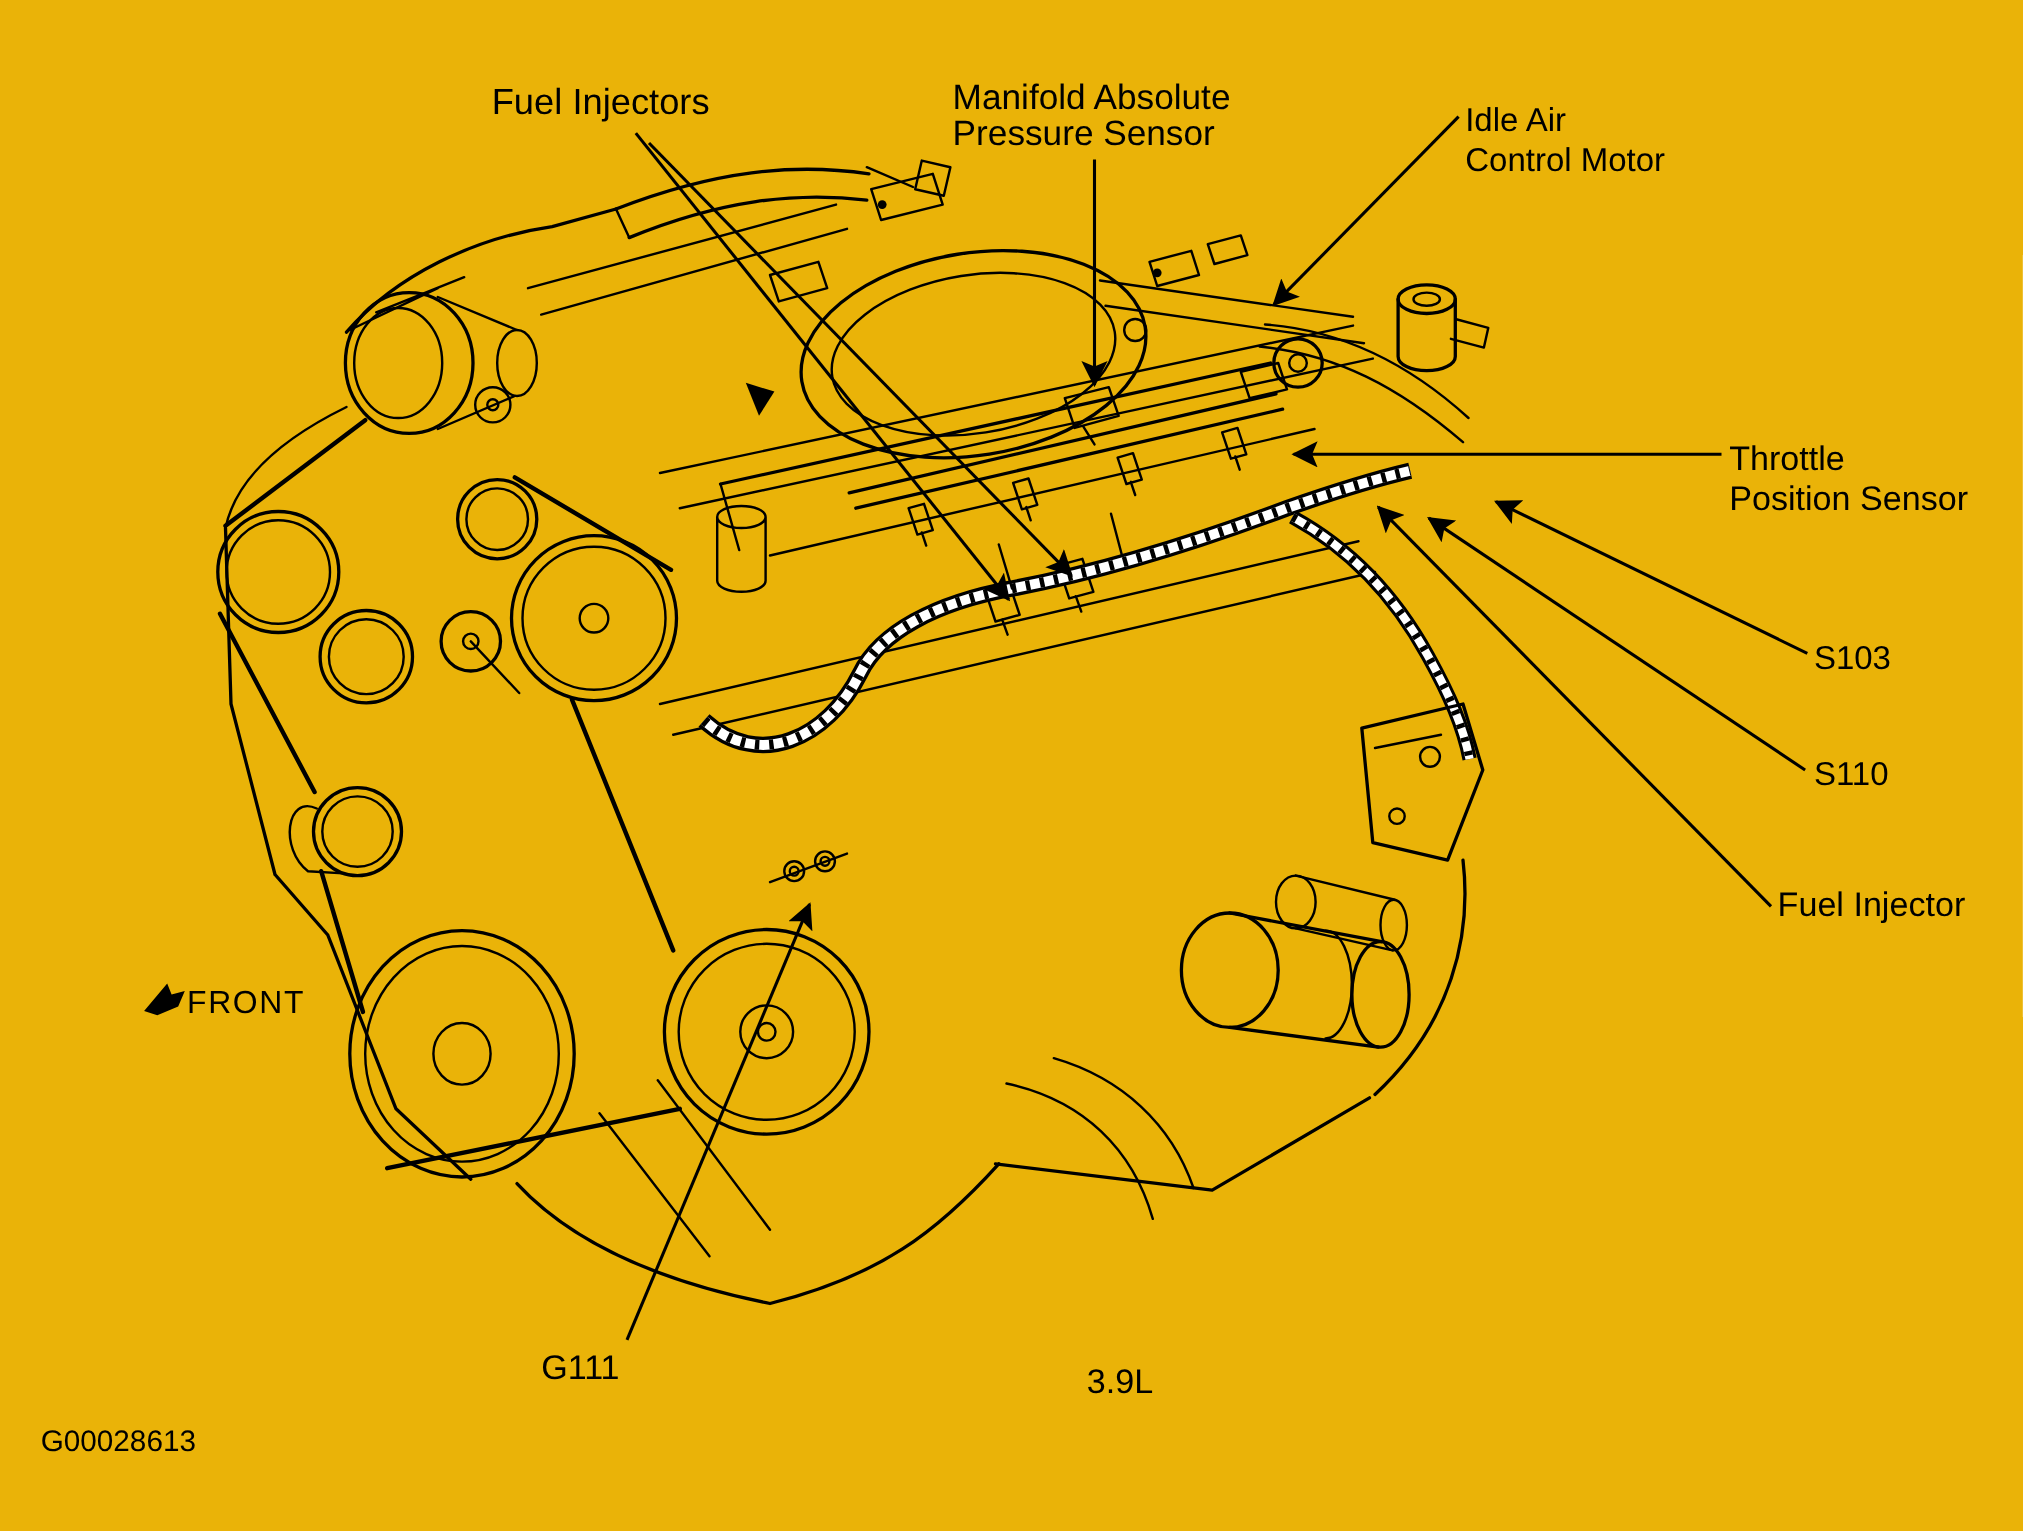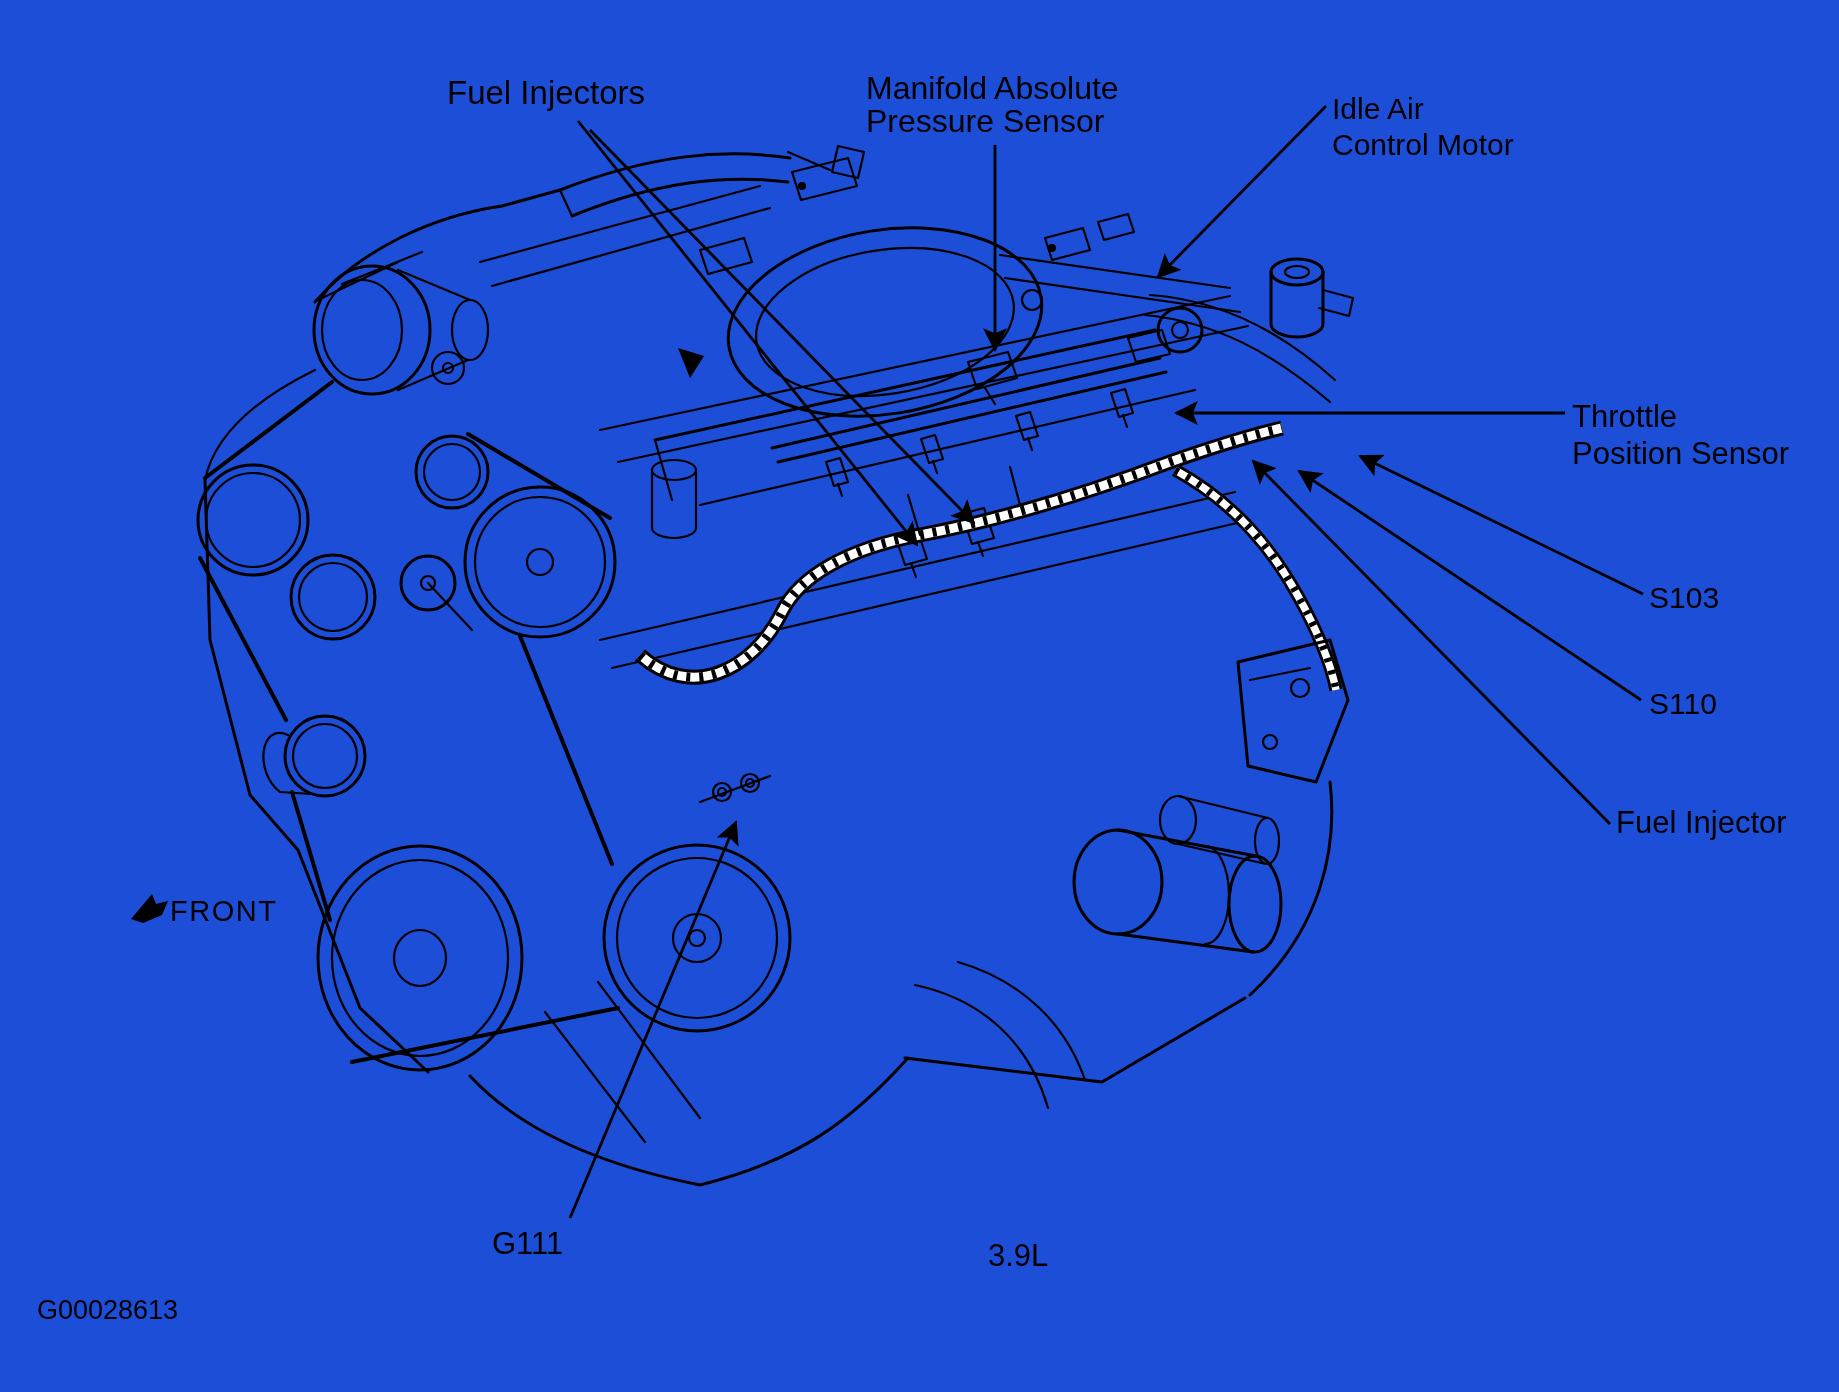--- a/index.html
+++ b/index.html
@@ -1,16 +1,16 @@
 <!DOCTYPE html>
 <html><head>
 <meta charset="utf-8">
 <style>
   html,body{margin:0;padding:0;background:#fff;}
-  .fig-wrap{position:relative;width:1839px;height:1392px;background:#1d4ed8;overflow:hidden;}
+  .fig-wrap{position:relative;width:1839px;height:1392px;background:#eab308;overflow:hidden;}
   svg{display:block;}
   .ln{fill:none;stroke:#000;stroke-width:3;stroke-linecap:round;stroke-linejoin:round;}
   .ln2{fill:none;stroke:#000;stroke-width:2.2;stroke-linecap:round;stroke-linejoin:round;}
   .fat{fill:none;stroke:#000;stroke-width:4;stroke-linecap:round;stroke-linejoin:round;}
   .leader{fill:none;stroke:#000;stroke-width:2.8;}
   .lbl{font-family:"Liberation Sans", sans-serif;fill:#000;}
 </style>
 </head>
 <body>
 

